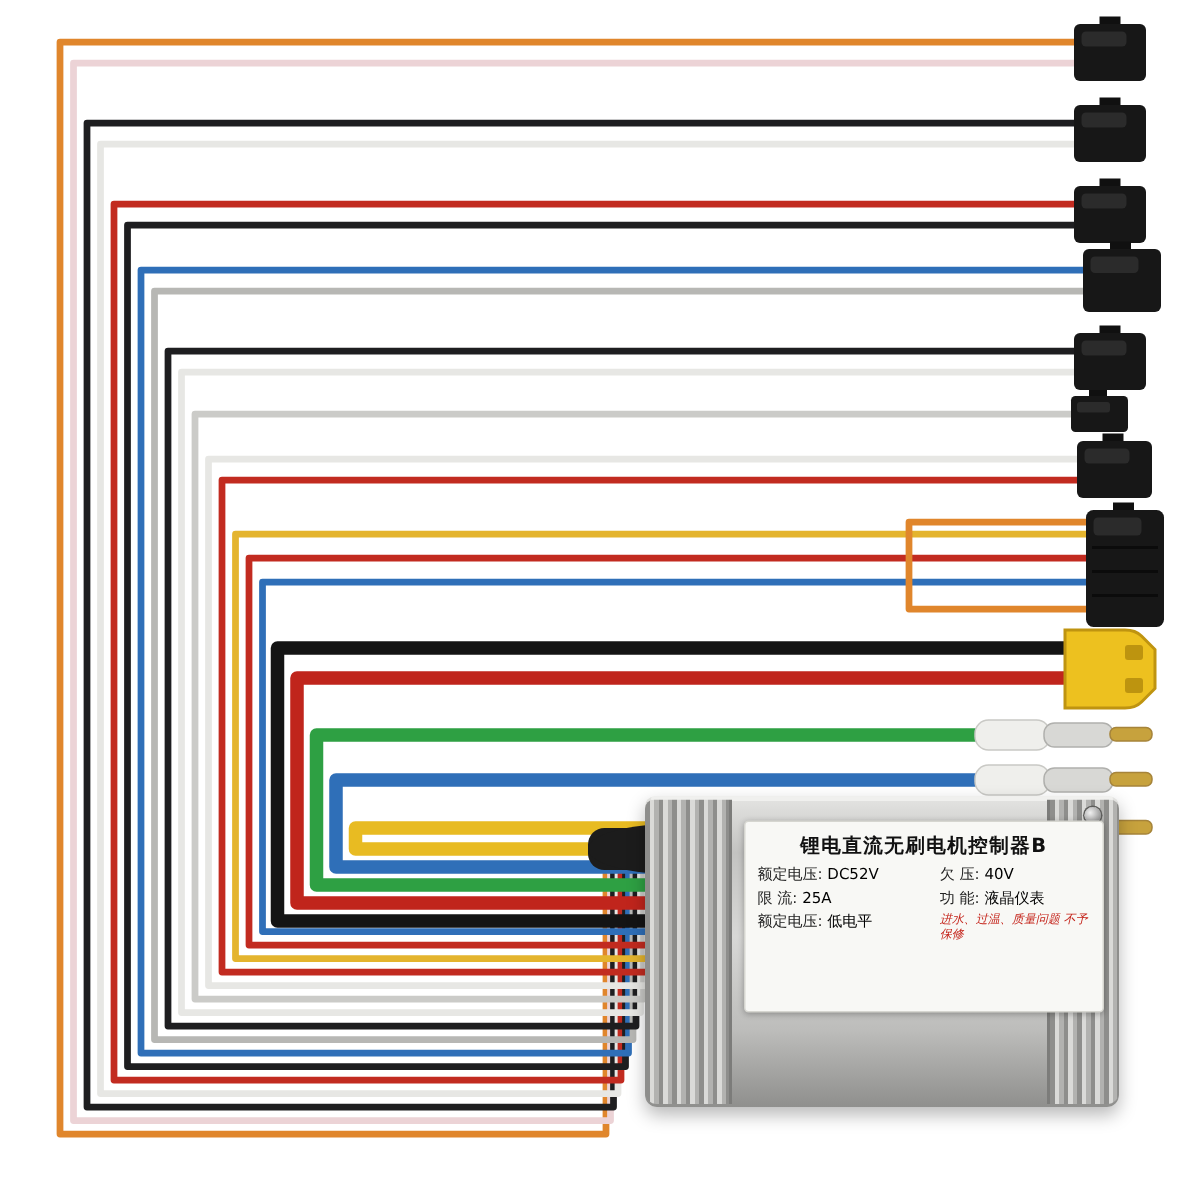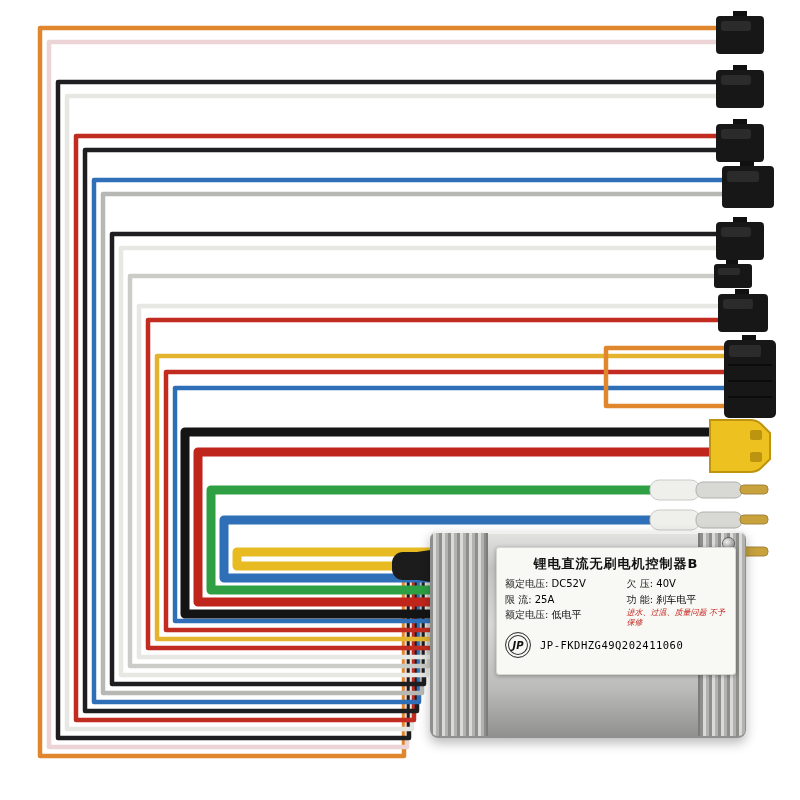--- a/index.html
+++ b/index.html
@@ -156,27 +156,23 @@
       <div class="spec">
         <span class="k">欠  压:</span>
         <span class="v">40V</span>
       </div>
       <div class="spec">
         <span class="k">限  流:</span>
         <span class="v">25A</span>
       </div>
       <div class="spec">
         <span class="k">功  能:</span>
-        <span class="v">刹车电平</span>
+        <span class="v">液晶仪表</span>
       </div>
       <div class="spec">
         <span class="k">额定电压:</span>
         <span class="v">低电平</span>
       </div>
       <div class="spec warning">进水、过温、质量问题 不予保修</div>
     </div>
 
-    <div class="label-footer">
-      <div class="logo-circle">JP</div>
-      <div class="serial">JP-FKDHZG49Q202411060</div>
-    </div>
   </div>
 </div>
 
 </body></html>

